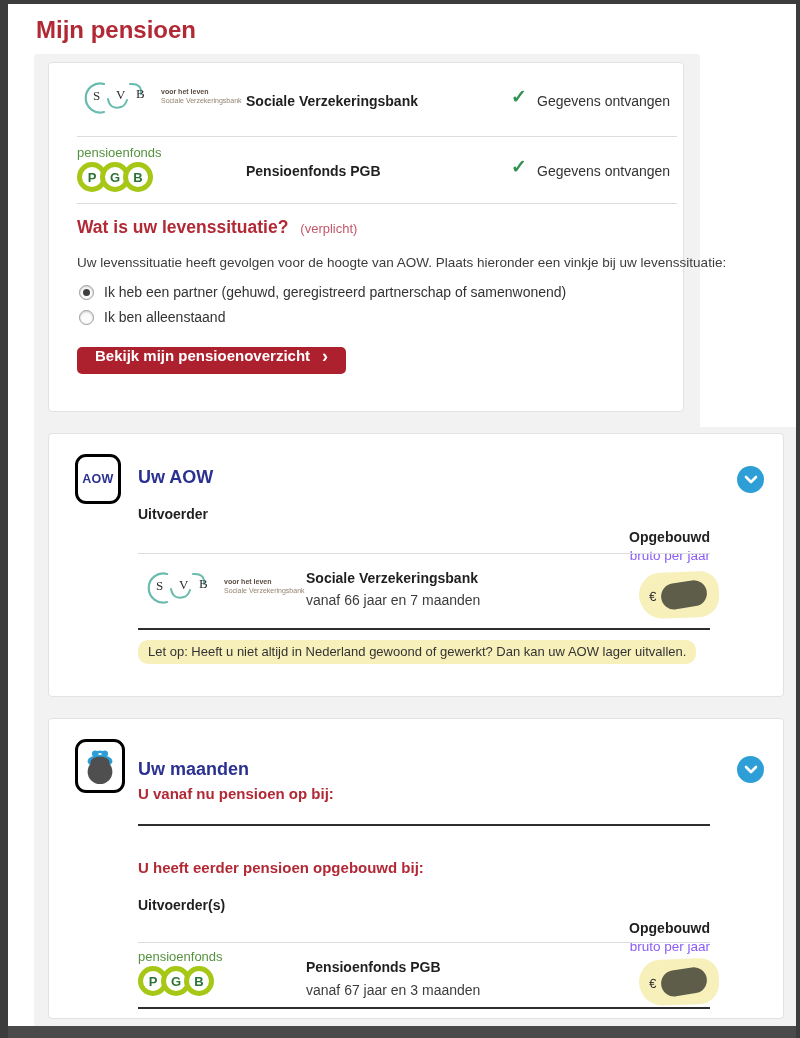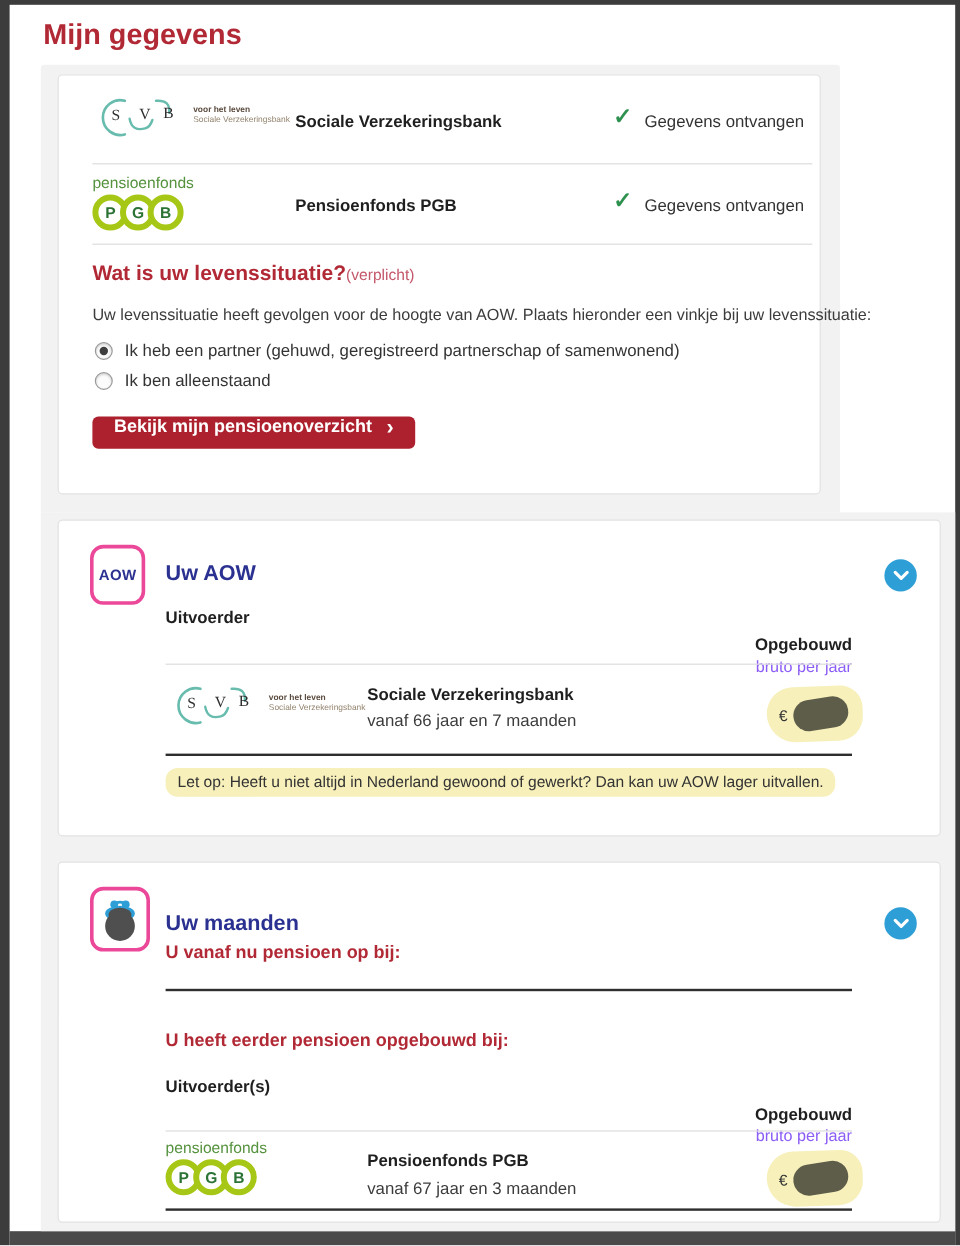--- a/index.html
+++ b/index.html
@@ -50,21 +50,21 @@
   .pgb-ring {
     width:30px; height:30px; border:5px solid #a6c715; border-radius:50%;
     background:#fff; color:#2c7336; font-weight:bold; font-size:13px;
     display:flex; align-items:center; justify-content:center; margin-right:-7px;
   }
 
   .check { font-size:19px; color:#2f9150; font-weight:bold; }
   .status-text { font-size:14px; color:#333; white-space:nowrap; }
 
   .q-heading { font-size:17.5px; font-weight:bold; color:#b22936; white-space:nowrap; }
-  .q-required { font-size:13px; font-weight:normal; color:#c4576b; margin-left:0; }
+  .q-required { font-size:13px; font-weight:normal; color:#c4576b; margin-left:12px; }
   .q-intro { font-size:13.5px; color:#3c3c3c; white-space:nowrap; }
 
   .radio-row { position:absolute; display:flex; align-items:center; gap:10px; cursor:default; }
   .radio {
     width:15px; height:15px; border-radius:50%; border:1px solid #999;
     background:#fbfbfb; box-shadow:inset 0 1px 2px rgba(0,0,0,.18); position:relative; flex:0 0 auto;
   }
   .radio.sel::after {
     content:""; position:absolute; left:3px; top:3px; width:7px; height:7px;
     border-radius:50%; background:#3f3f3f;
@@ -73,21 +73,21 @@
 
   .btn {
     position:absolute; display:flex; align-items:center; gap:12px;
     background:#ad202d; color:#fff; font-weight:bold; font-size:15px;
     padding:0 18px 10px 18px; border-radius:5px; border:none; cursor:pointer;
     font-family:"Liberation Sans", sans-serif; white-space:nowrap;
   }
   .btn .chev-glyph { font-size:18px; line-height:14px; font-weight:bold; }
 
   .sect-icon {
-    position:absolute; border:3px solid #ec4899; border-radius:11px; background:#fff;
+    position:absolute; border:3px solid #000000; border-radius:11px; background:#fff;
     display:flex; align-items:center; justify-content:center;
   }
   .aow-box { width:46px; height:50px; font-size:12.5px; font-weight:bold; color:#2b3191; letter-spacing:.3px; }
   .purse-box { width:50px; height:54px; }
 
   .sect-title { position:absolute; font-size:18px; font-weight:bold; color:#2b3191; white-space:nowrap; }
   .chev-btn {
     position:absolute; width:27px; height:27px; border-radius:50%;
     background:#2e9fd6; display:flex; align-items:center; justify-content:center; cursor:pointer;
   }
@@ -113,21 +113,21 @@
 </style>
 </head>
 <body>
 
 <div class="page">
   <div class="frame-top"></div>
   <div class="frame-left"></div>
   <div class="frame-right"></div>
   <div class="footer-bar"></div>
 
-  <h1 class="page-title">Mijn gegevens</h1>
+  <h1 class="page-title">Mijn pensioen</h1>
 
   <div class="gray-a"></div>
   <div class="gray-b"></div>
 
   <div class="card card1">
 
     <div class="svb-logo" style="left:26px; top:14px;">
       <svg class="svb-arcs" width="84" height="38" viewBox="0 0 84 38">
         <path d="M29,5 A14.5,14.5 0 1 0 29,33" fill="none" stroke="#68bcae" stroke-width="2.2" stroke-linecap="round"></path>
         <path d="M33,20 Q35,31 46,28 Q50,27 52,21" fill="none" stroke="#68bcae" stroke-width="2" stroke-linecap="round"></path>

